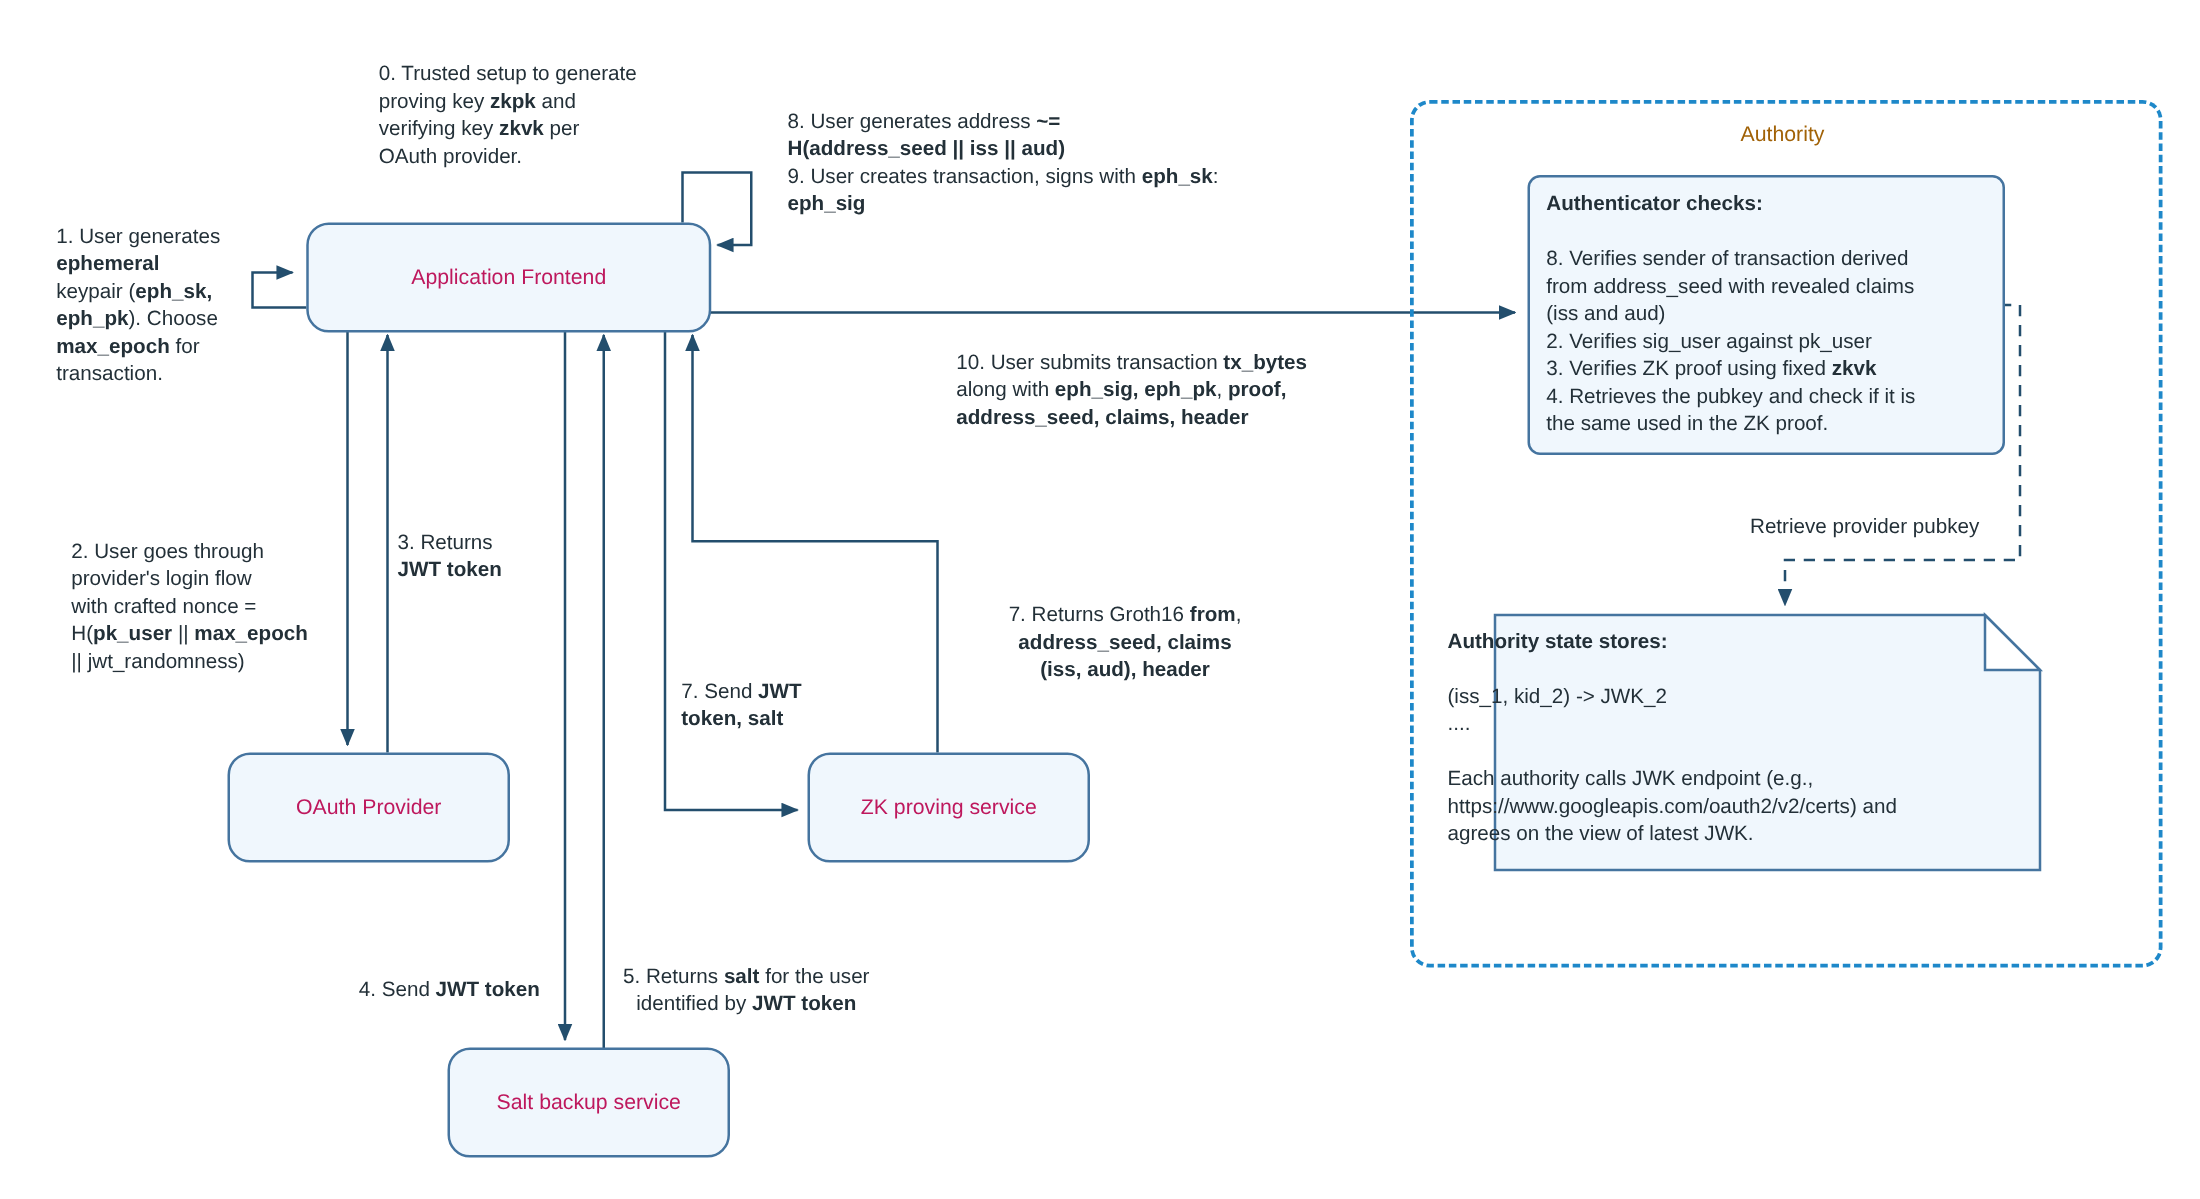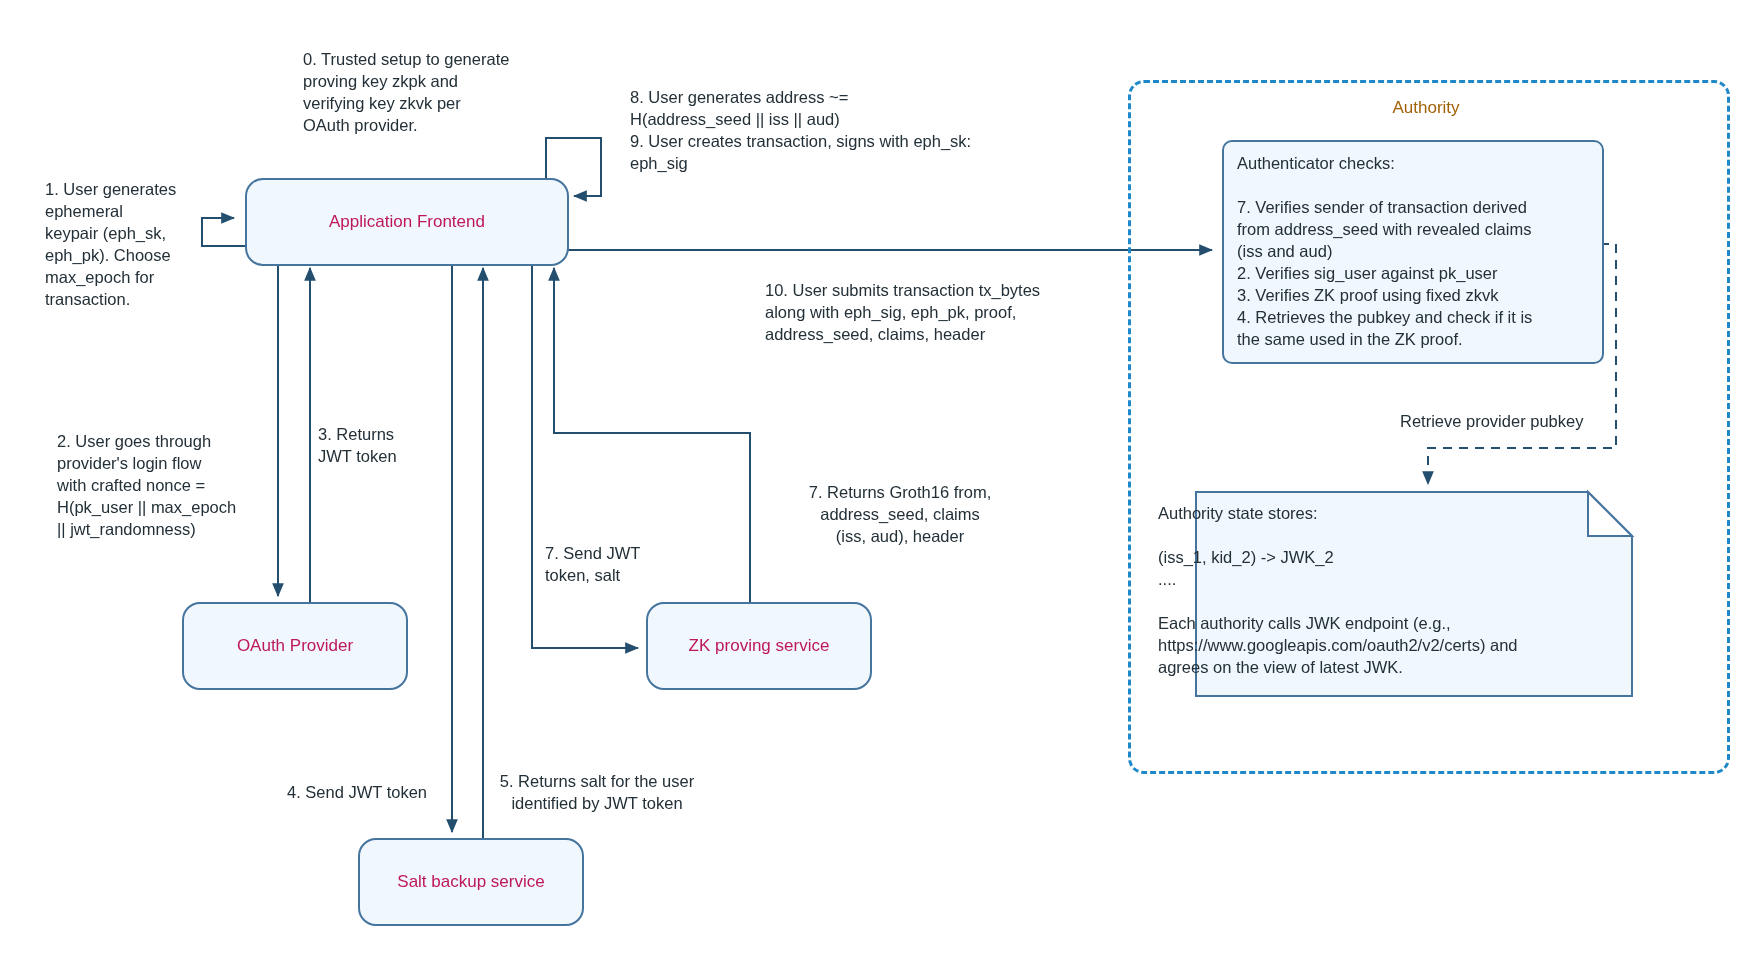--- a/index.html
+++ b/index.html
@@ -9,21 +9,21 @@
   .node{position:absolute;border:2px solid #45749f;background:#f0f7fd;border-radius:18px;
         display:flex;align-items:center;justify-content:center;
         font-size:17px;color:#be185d;}
   .panel{position:absolute;border:2px solid #45749f;background:#f0f7fd;border-radius:10px;
          padding:10px 13px;}
   .txt{position:absolute;font-size:16.5px;line-height:22px;white-space:nowrap;}
   .txt div{min-height:22px;}
   .center{text-align:center;}
   .authority-region{position:absolute;border:3px dashed #1e88c9;border-radius:16px;}
   .authority-label{position:absolute;color:#a16207;font-size:17px;text-align:center;}
-  b{font-weight:normal;}
+  b{font-weight:bold;}
   .note-text{position:absolute;font-size:16.5px;line-height:22px;white-space:nowrap;}
   .note-text div{min-height:22px;}
 </style>
 </head>
 <body>
 
 <div class="canvas">
 
   <svg class="wires" width="1760" height="959" viewBox="0 0 1760 959">
     <defs>
@@ -69,21 +69,21 @@
     <span>ZK proving service</span>
   </div>
   <div class="node" style="left:358px;top:838px;width:222px;height:84px">
     <span>Salt backup service</span>
   </div>
 
   <div class="panel" style="left:1222px;top:140px;width:352px;height:200px">
     <div class="note-text" style="position:static">
         <div><b>Authenticator checks:</b></div>
         <div></div>
-        <div><span>7. Verifies sender of transaction derived</span></div>
+        <div><span>8. Verifies sender of transaction derived</span></div>
         <div><span>from address_seed with revealed claims</span></div>
         <div><span>(iss and aud)</span></div>
         <div><span>2. Verifies sig_user against pk_user</span></div>
         <div><span>3. Verifies ZK proof using fixed </span><b>zkvk</b></div>
         <div><span>4. Retrieves the pubkey and check if it is</span></div>
         <div><span>the same used in the ZK proof.</span></div>
       </div>
   </div>
 
   <div class="note-text" style="left:1158px;top:502px">

